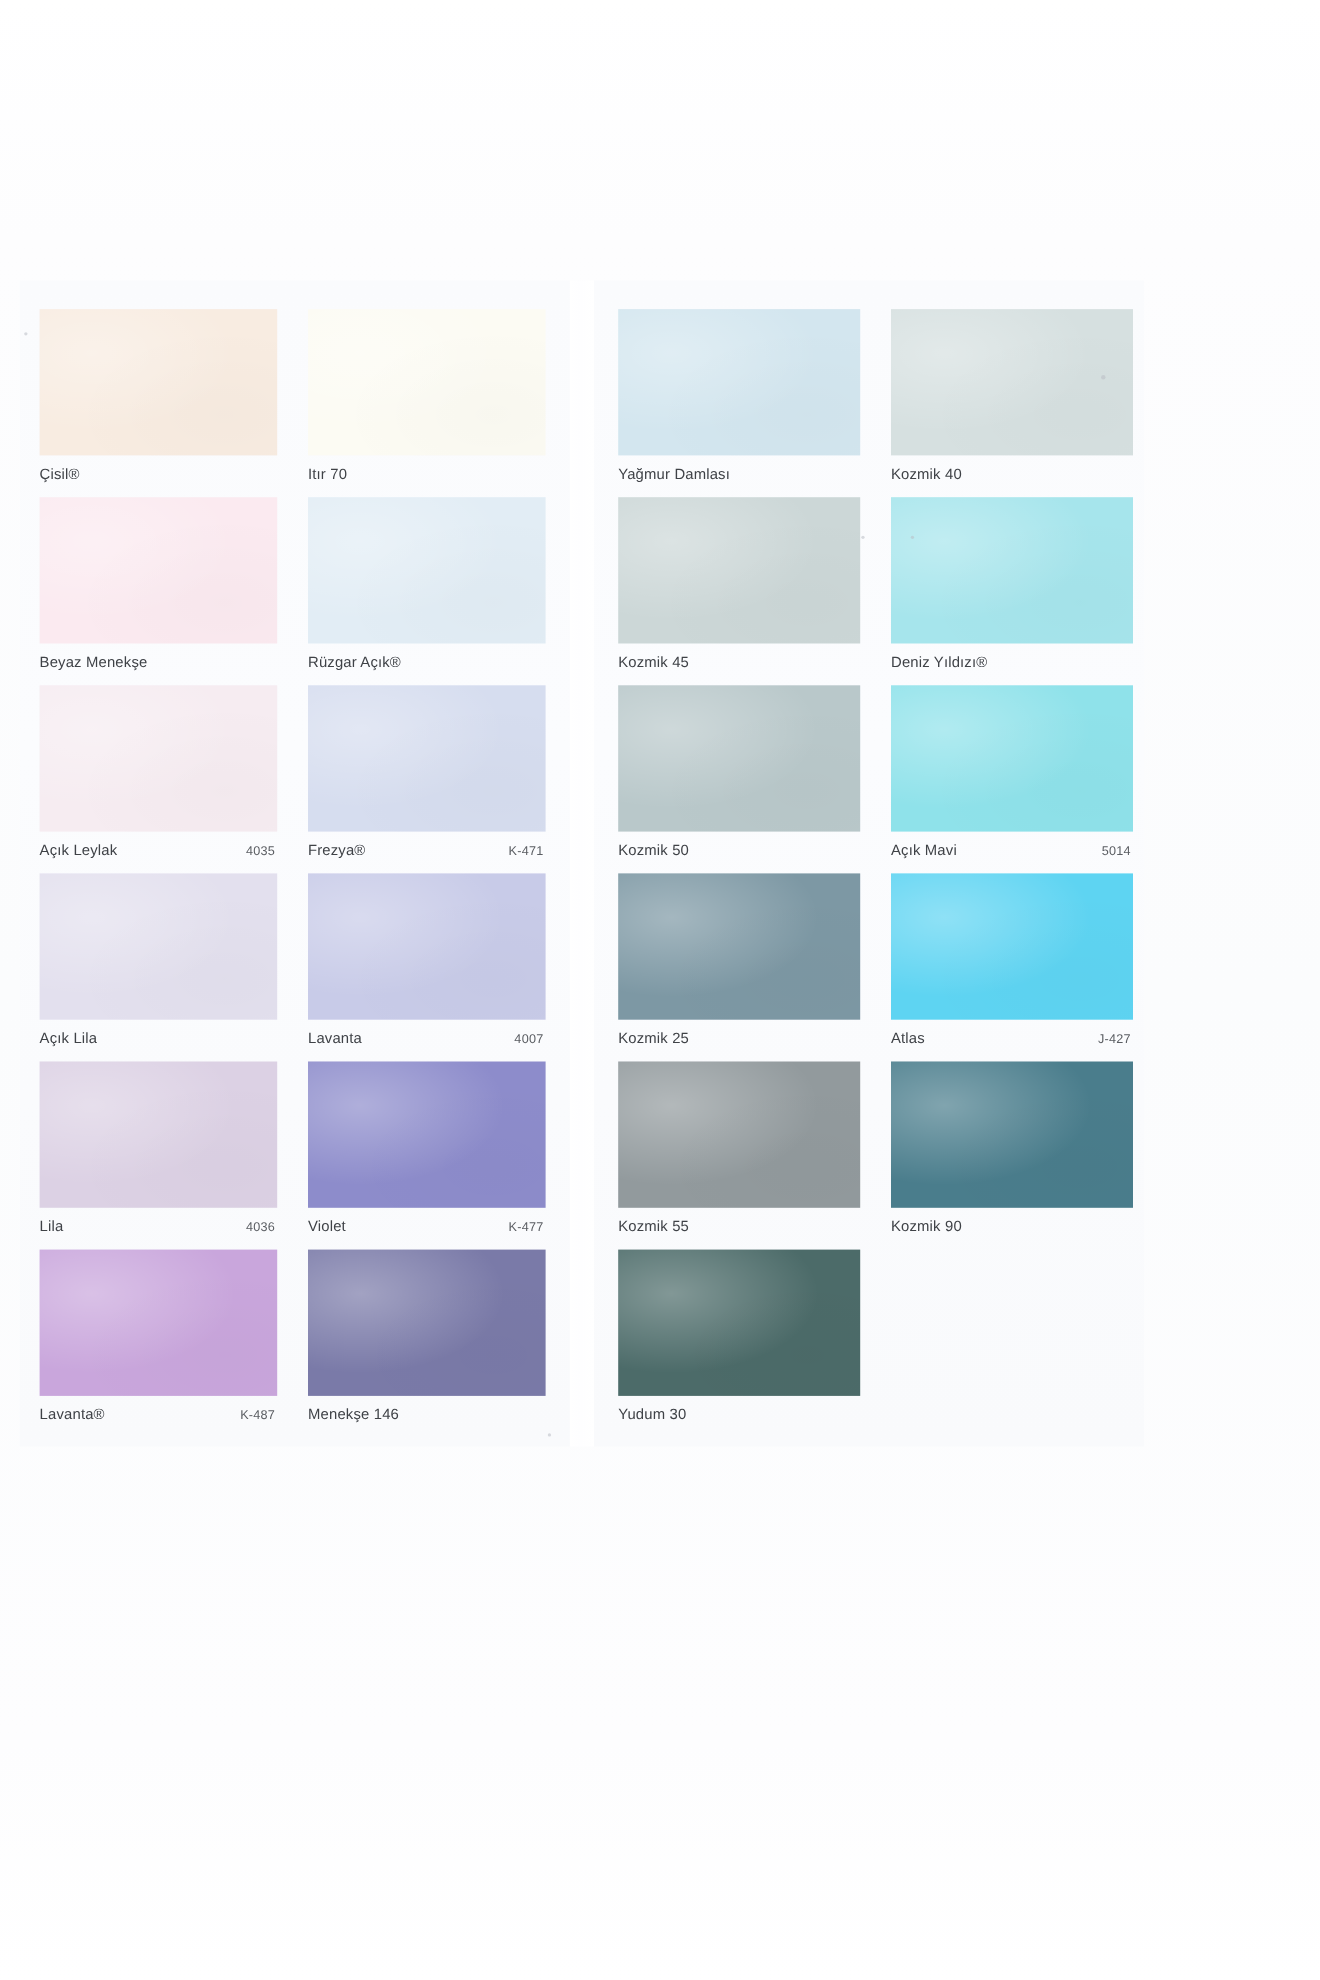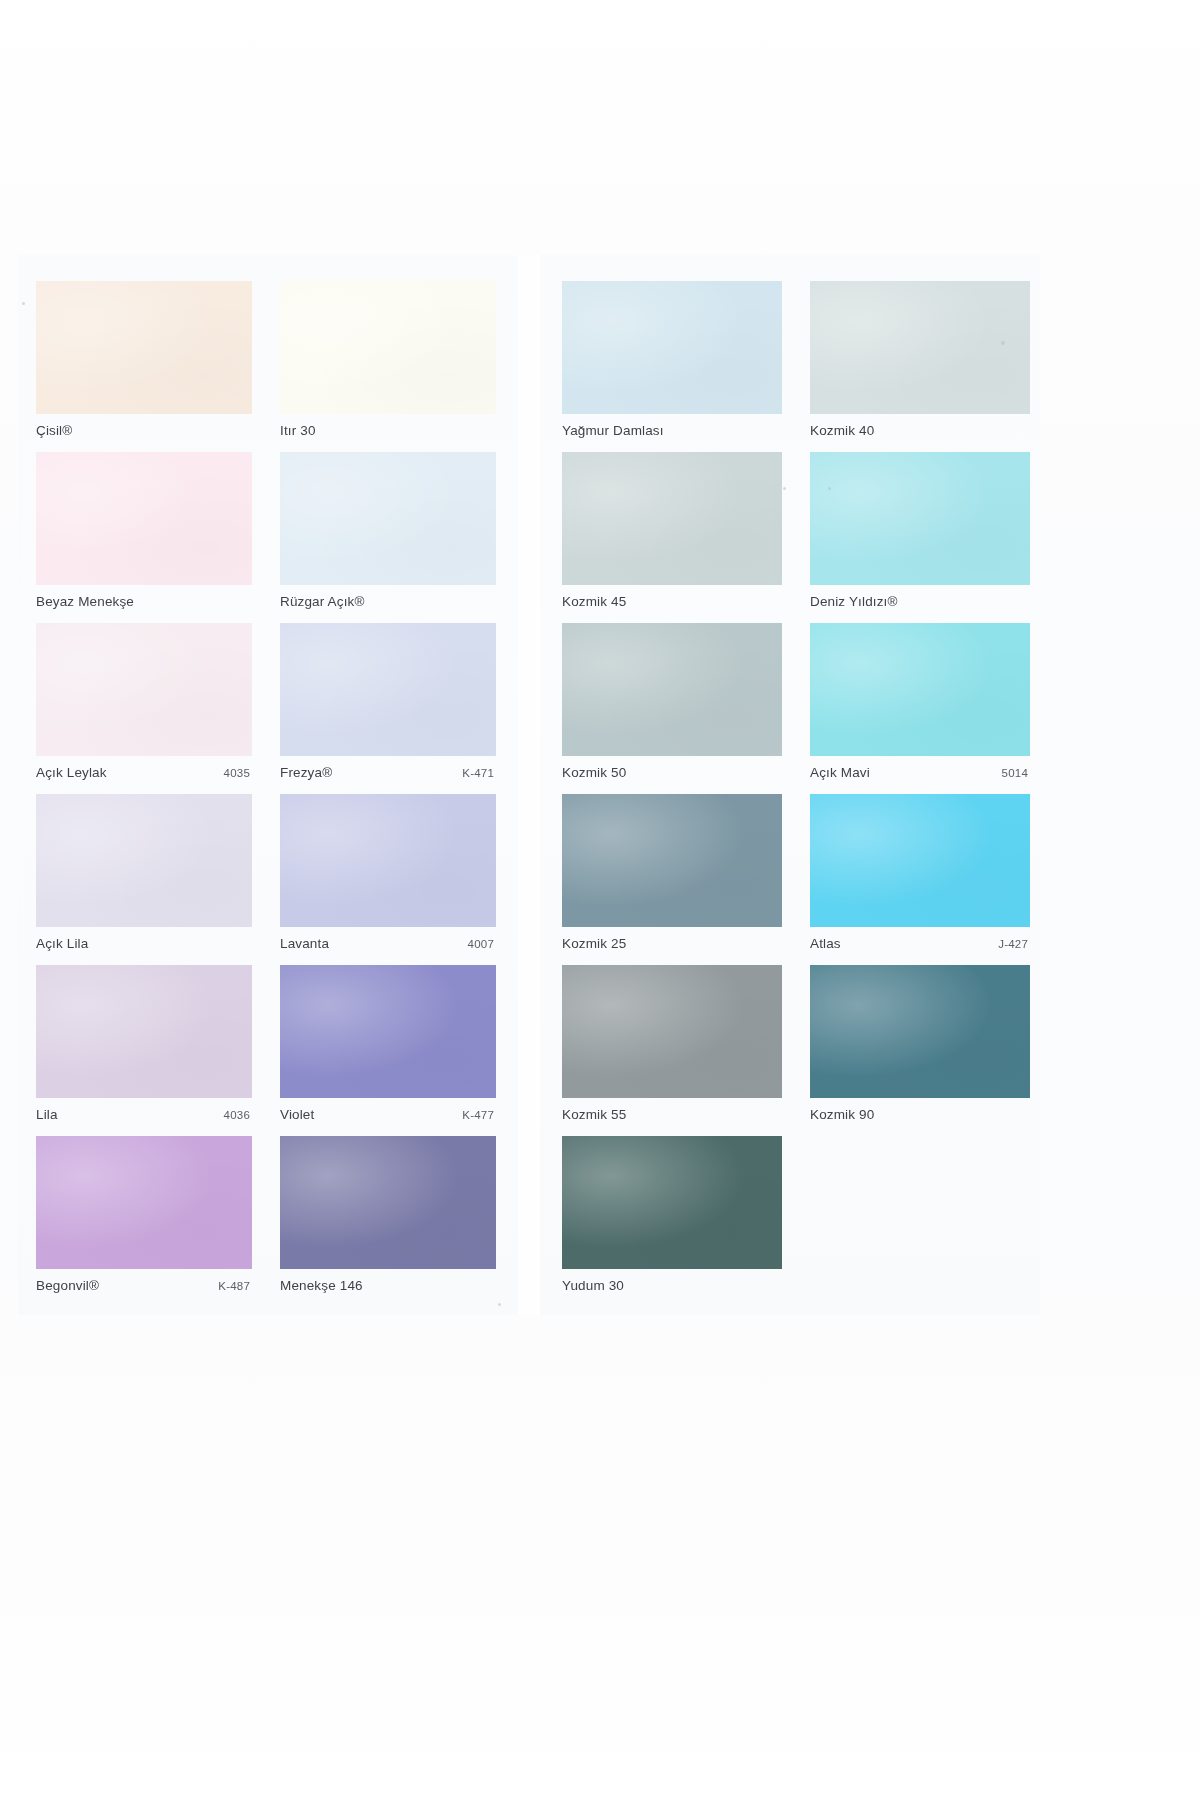--- a/index.html
+++ b/index.html
@@ -158,21 +158,21 @@
           <div class="chip" style="background-color: rgb(248, 236, 225);"></div>
           <div class="caption">
             <span class="c-name">Çisil®</span>
             <span class="c-code"></span>
           </div>
         </div>
 
         <div class="swatch-cell">
           <div class="chip" style="background-color: rgb(252, 251, 243);"></div>
           <div class="caption">
-            <span class="c-name">Itır 30</span>
+            <span class="c-name">Itır 70</span>
             <span class="c-code"></span>
           </div>
         </div>
 
         <div class="swatch-cell">
           <div class="chip" style="background-color: rgb(251, 234, 240);"></div>
           <div class="caption">
             <span class="c-name">Beyaz Menekşe</span>
             <span class="c-code"></span>
           </div>
@@ -230,21 +230,21 @@
           <div class="chip" style="background-color: rgb(141, 140, 203);"></div>
           <div class="caption">
             <span class="c-name">Violet</span>
             <span class="c-code">K-477</span>
           </div>
         </div>
 
         <div class="swatch-cell">
           <div class="chip" style="background-color: rgb(201, 166, 220);"></div>
           <div class="caption">
-            <span class="c-name">Begonvil®</span>
+            <span class="c-name">Lavanta®</span>
             <span class="c-code">K-487</span>
           </div>
         </div>
 
         <div class="swatch-cell">
           <div class="chip" style="background-color: rgb(122, 122, 168);"></div>
           <div class="caption">
             <span class="c-name">Menekşe 146</span>
             <span class="c-code"></span>
           </div>

